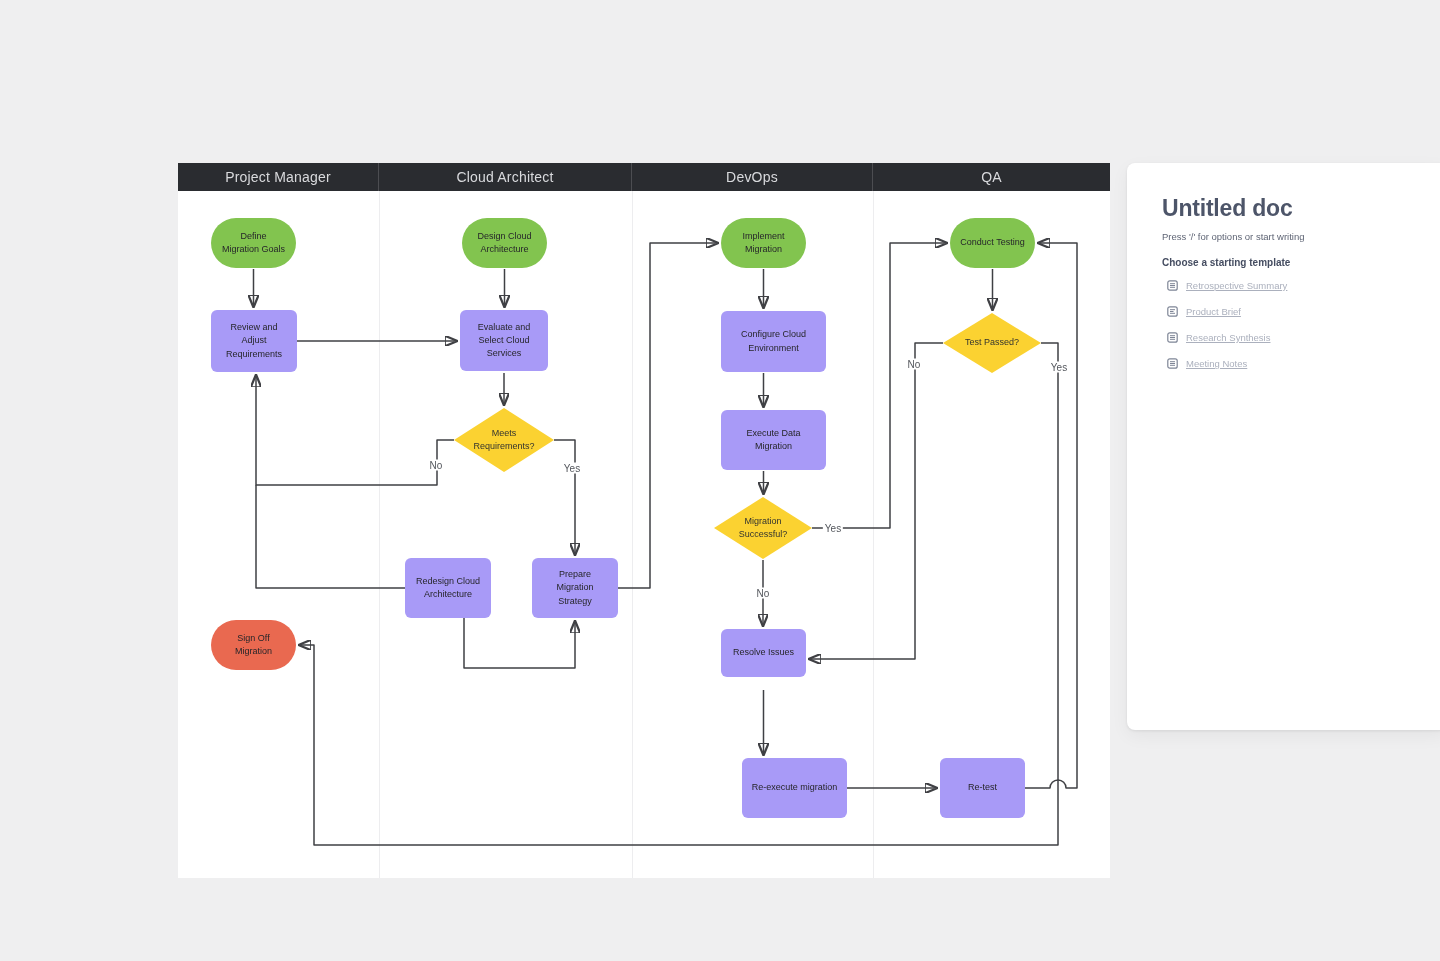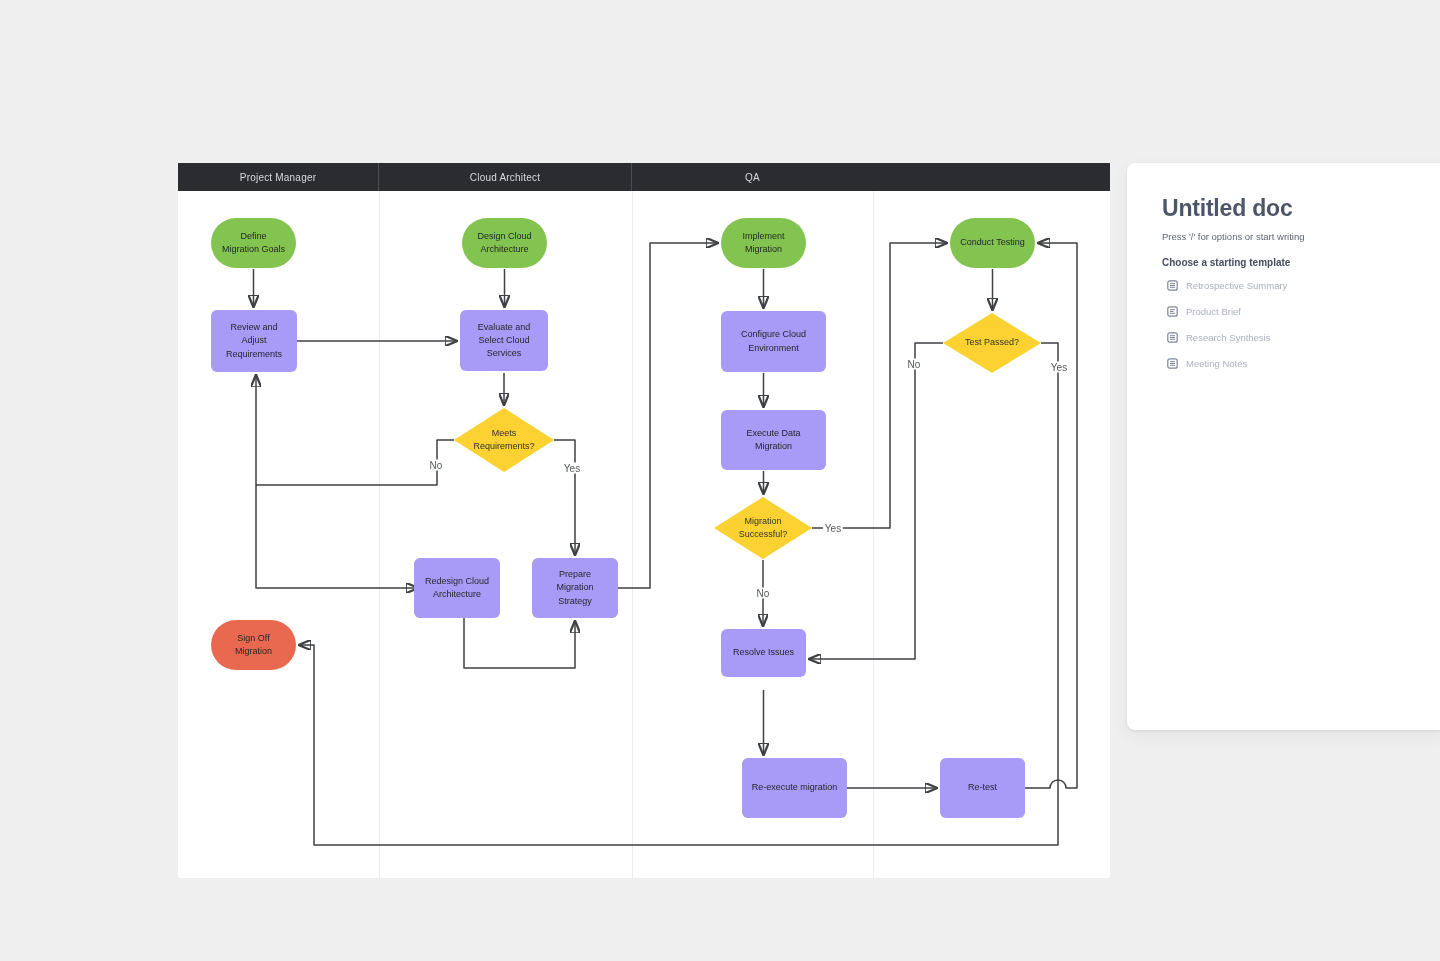--- a/index.html
+++ b/index.html
@@ -25,21 +25,21 @@
     position:absolute;left:178px;top:163px;width:932px;height:715px;
     background:var(--canvas-bg);
   }
   .lane-header{
     position:absolute;left:0;top:0;width:932px;height:28px;
     background:var(--lane-header-bg);
     display:grid;grid-template-columns:201px 253px 241px 237px;
   }
   .lane-header-cell{
     display:flex;align-items:center;justify-content:center;
-    color:#D9DADD;font-size:10px;letter-spacing:.2px;
+    color:#D9DADD;font-size:14px;letter-spacing:.2px;
     border-right:1px solid rgba(255,255,255,.16);
   }
   .lane-header-cell:last-child{border-right:none;}
   .lane-line{
     position:absolute;top:28px;bottom:0;width:1px;background:#EDEDEF;
   }
 
   svg.edges{position:absolute;left:0;top:0;width:932px;height:715px;}
   svg.edges path{fill:none;stroke:var(--connector);stroke-width:1.5;stroke-linejoin:round;}
 
@@ -68,30 +68,31 @@
     background:#fff;border-radius:8px;
     box-shadow:0 1px 3px rgba(0,0,0,.08),0 6px 18px rgba(0,0,0,.05);
     padding:32px 0 0 35px;
   }
   .doc-title{font-size:23px;font-weight:bold;color:#4D5569;letter-spacing:-.2px;}
   .doc-subtitle{margin-top:9px;font-size:9.5px;color:#5F6575;}
   .tpl-heading{margin-top:15px;font-size:10px;font-weight:bold;color:#454D61;}
   .tpl-list{margin-top:12px;}
   .tpl-item{display:flex;align-items:center;gap:8px;margin:0 0 15px 5px;cursor:pointer;}
   .tpl-item svg{display:block;}
-  .tpl-label{font-size:9.5px;color:#ABB0BD;}
+  .tpl-label{font-size:9.5px;color:#ABB0BD;text-decoration:underline;}
 </style>
 </head>
 <body>
 
 <div class="canvas">
 
   <div class="lane-header">
     <div class="lane-header-cell">Project Manager</div>
     <div class="lane-header-cell">Cloud Architect</div>
+    <div class="lane-header-cell">DevOps</div>
     <div class="lane-header-cell">QA</div>
   </div>
   <div class="lane-line" style="left:201px"></div>
   <div class="lane-line" style="left:454px"></div>
   <div class="lane-line" style="left:695px"></div>
 
   <svg class="edges" viewBox="0 0 932 715">
     <defs>
       <marker id="arr" markerWidth="9" markerHeight="7" refX="7.5" refY="3.5" orient="auto">
         <path d="M0,0 L8.5,3.5 L0,7 Z" fill="#3F4044" stroke="none"></path>
@@ -117,21 +118,21 @@
     <path d="M585.5 527 V591" marker-end="url(#arr)"></path>
     <path d="M628 625 H758" marker-end="url(#arr)"></path>
     <path d="M847 625 H872 A8 8 0 0 1 888 625 H899 V80 H861" marker-end="url(#arr)"></path>
   </svg>
 
   <div class="node stadium start" style="left:33px;top:55px;width:85px;height:50px">Define Migration Goals</div>
   <div class="node proc" style="left:33px;top:147px;width:86px;height:62px">Review and Adjust Requirements</div>
   <div class="node stadium start" style="left:284px;top:55px;width:85px;height:50px">Design Cloud Architecture</div>
   <div class="node proc" style="left:282px;top:147px;width:88px;height:61px">Evaluate and Select Cloud Services</div>
   <div class="node decision" style="left:276px;top:245px;width:100px;height:64px">Meets Requirements?</div>
-  <div class="node proc" style="left:236px;top:395px;width:86px;height:60px">Redesign Cloud Architecture</div>
+  <div class="node proc" style="left:227px;top:395px;width:86px;height:60px">Redesign Cloud Architecture</div>
   <div class="node proc" style="left:354px;top:395px;width:86px;height:60px">Prepare Migration Strategy</div>
   <div class="node stadium end" style="left:33px;top:457px;width:85px;height:50px">Sign Off Migration</div>
   <div class="node stadium start" style="left:543px;top:55px;width:85px;height:50px">Implement Migration</div>
   <div class="node proc" style="left:543px;top:148px;width:105px;height:61px">Configure Cloud Environment</div>
   <div class="node proc" style="left:543px;top:247px;width:105px;height:60px">Execute Data Migration</div>
   <div class="node decision" style="left:536px;top:334px;width:98px;height:62px">Migration Successful?</div>
   <div class="node proc" style="left:543px;top:466px;width:85px;height:48px">Resolve Issues</div>
   <div class="node proc" style="left:564px;top:595px;width:105px;height:60px">Re-execute migration</div>
   <div class="node stadium start" style="left:772px;top:55px;width:85px;height:50px">Conduct Testing</div>
   <div class="node decision" style="left:765px;top:150px;width:98px;height:60px">Test Passed?</div>

